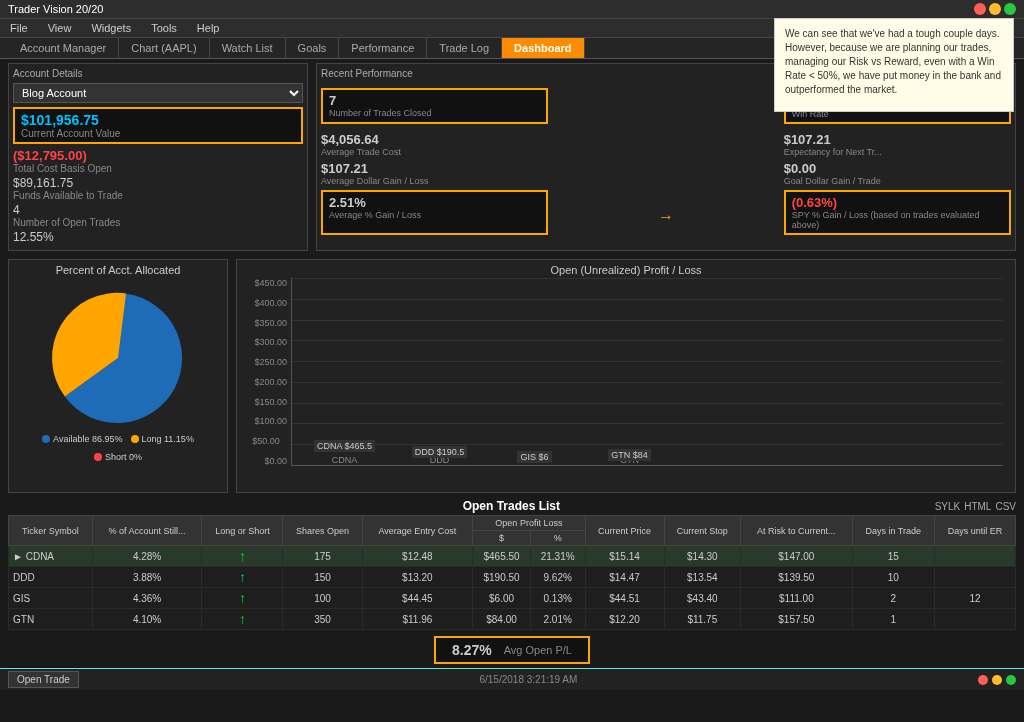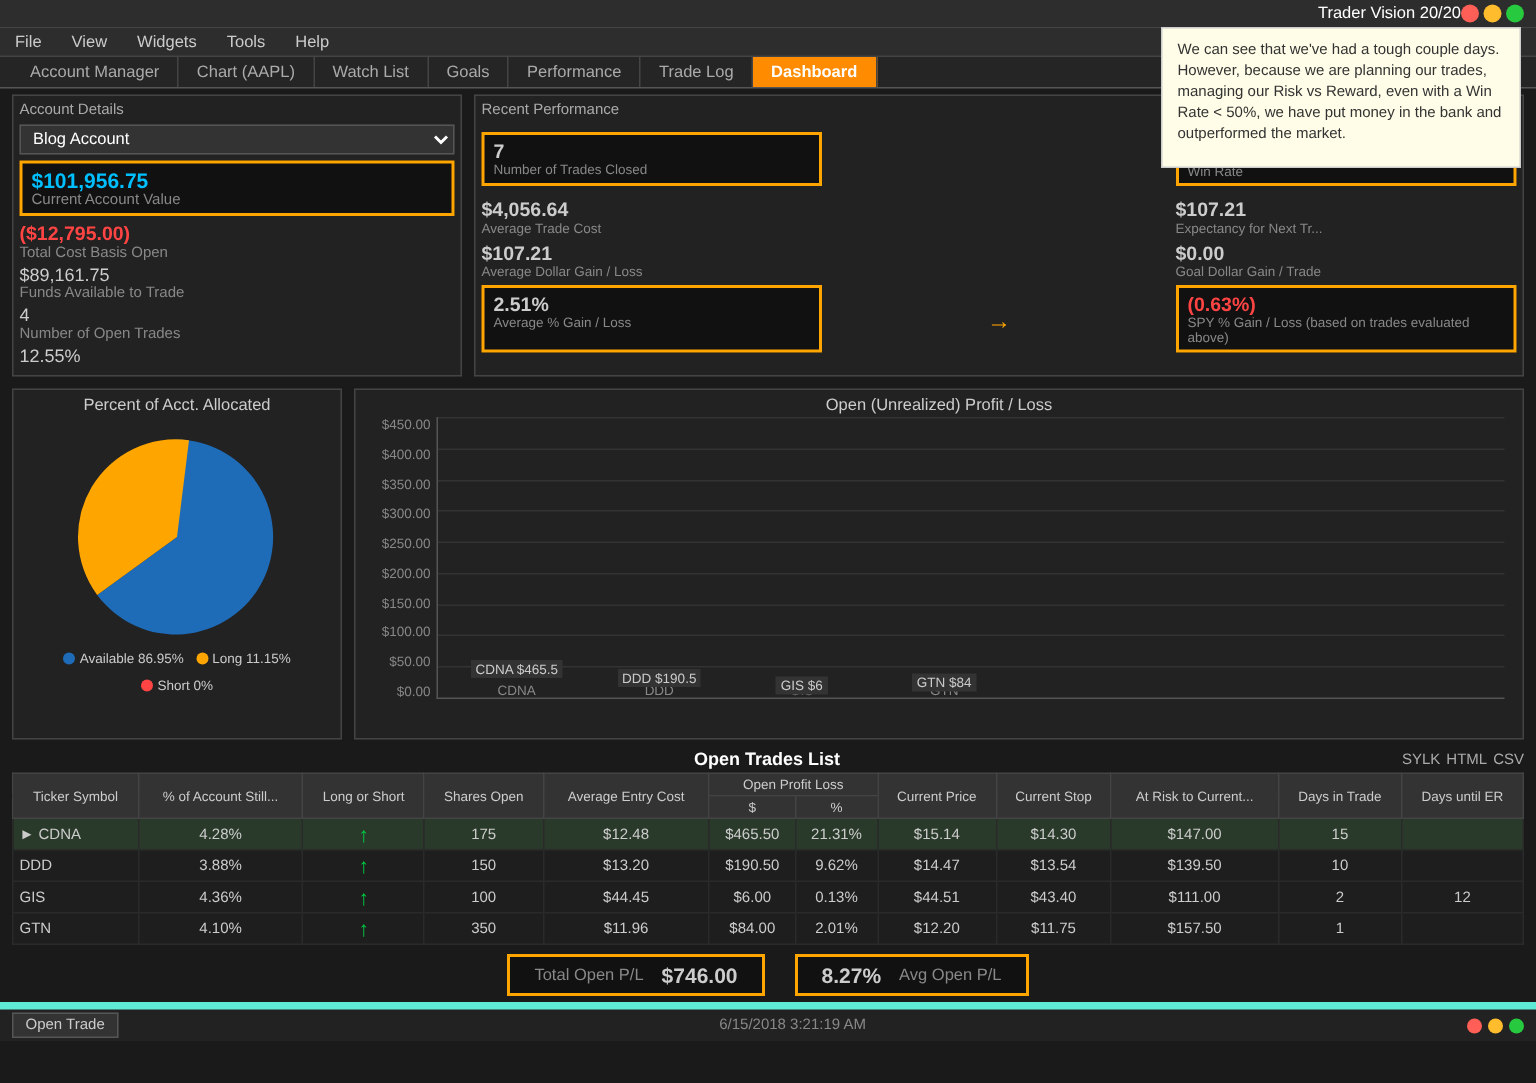--- a/index.html
+++ b/index.html
@@ -1,19 +1,19 @@
 <!DOCTYPE html>
 <html><head>
   <meta charset="utf-8">
   <style>
     * { margin: 0; padding: 0; box-sizing: border-box; }
     body { background: #1a1a1a; color: #ccc; font-family: Arial, sans-serif; font-size: 11px; width: 1024px; height: 722px; overflow: hidden; }
 
     
-    .title-bar { background: #2d2d2d; color: #fff; padding: 3px 8px; font-size: 11px; border-bottom: 1px solid #444; display: flex; align-items: center; justify-content: flex-end; }
+    .title-bar { background: #2d2d2d; color: #fff; padding: 3px 8px; font-size: 11px; border-bottom: 1px solid #444; display: flex; align-items: center; justify-content: space-between; }
     .title-bar-left { display: flex; align-items: center; gap: 4px; }
     .title-bar-controls { display: flex; gap: 3px; }
     .tb-btn { width: 12px; height: 12px; border-radius: 50%; border: none; cursor: pointer; }
     .tb-red { background: #ff5f56; }
     .tb-yellow { background: #ffbd2e; }
     .tb-green { background: #27c93f; }
 
     
     .menu-bar { background: #2d2d2d; color: #ccc; padding: 2px 8px; font-size: 11px; border-bottom: 1px solid #444; display: flex; gap: 16px; }
     .menu-item { cursor: pointer; padding: 1px 2px; }
@@ -86,21 +86,21 @@
     .selected-row { background: #2a3a2a !important; }
 
     
     .bottom-bar { display: flex; justify-content: center; align-items: center; gap: 20px; padding: 4px 8px; background: #1a1a1a; }
     .total-box { border: 2px solid #ffa500; padding: 4px 16px; background: #111; display: flex; align-items: center; gap: 12px; }
     .total-label { color: #888; font-size: 11px; }
     .total-value { color: #ccc; font-size: 14px; font-weight: bold; }
     .avg-box { border: 2px solid #ffa500; padding: 4px 16px; background: #111; display: flex; align-items: center; gap: 12px; }
 
     
-    .status-bar { background: #222; border-top: 5px solid #5eead4; padding: 2px 8px; display: flex; align-items: center; justify-content: space-between; }
+    .status-bar { background: #222; border-top: 1px solid #5eead4; padding: 2px 8px; display: flex; align-items: center; justify-content: space-between; }
     .open-trade-btn { background: #333; border: 1px solid #555; color: #ccc; padding: 2px 8px; cursor: pointer; font-size: 10px; }
     .status-time { color: #888; font-size: 10px; }
     .status-dots { display: flex; gap: 4px; }
     .dot { width: 10px; height: 10px; border-radius: 50%; }
     .dot-red { background: #ff5f56; }
     .dot-yellow { background: #ffbd2e; }
     .dot-green { background: #27c93f; }
   </style>
 </head>
 <body>
@@ -261,21 +261,21 @@
 
       <div style="position:absolute;left:0;top:0;bottom:22px;width:46px;display:flex;flex-direction:column;justify-content:space-between;">
         <span style="color:#888;font-size:9px;text-align:right;padding-right:4px;">$450.00</span>
         <span style="color:#888;font-size:9px;text-align:right;padding-right:4px;">$400.00</span>
         <span style="color:#888;font-size:9px;text-align:right;padding-right:4px;">$350.00</span>
         <span style="color:#888;font-size:9px;text-align:right;padding-right:4px;">$300.00</span>
         <span style="color:#888;font-size:9px;text-align:right;padding-right:4px;">$250.00</span>
         <span style="color:#888;font-size:9px;text-align:right;padding-right:4px;">$200.00</span>
         <span style="color:#888;font-size:9px;text-align:right;padding-right:4px;">$150.00</span>
         <span style="color:#888;font-size:9px;text-align:right;padding-right:4px;">$100.00</span>
-        <span style="color:#888;font-size:9px;text-align:right;padding-right:4px;">$50.00</span>
+        <span style="color:#888;font-size:9px;text-align:center;padding-right:4px;">$50.00</span>
         <span style="color:#888;font-size:9px;text-align:right;padding-right:4px;">$0.00</span>
       </div>
 
       <div style="position:absolute;left:46px;right:4px;top:0;bottom:22px;border-bottom:1px solid #555;border-left:1px solid #555;">
 
         <div style="position:absolute;left:0;right:0;top:0;bottom:0;display:flex;flex-direction:column;justify-content:space-between;pointer-events:none;">
           <div style="border-top:1px solid #333;width:100%;"></div>
           <div style="border-top:1px solid #333;width:100%;"></div>
           <div style="border-top:1px solid #333;width:100%;"></div>
           <div style="border-top:1px solid #333;width:100%;"></div>
@@ -403,24 +403,20 @@
         <td>$11.75</td>
         <td>$157.50</td>
         <td>1</td>
         <td></td>
       </tr>
     </tbody>
   </table>
 </div>
 
 <div class="bottom-bar">
-  <div class="total-box">
-    <span class="total-label">Total Open P/L</span>
-    <span class="total-value">$746.00</span>
-  </div>
   <div class="avg-box">
     <span class="total-value">8.27%</span>
     <span class="total-label">Avg Open P/L</span>
   </div>
 </div>
 
 <div class="status-bar">
   <button class="open-trade-btn">Open Trade</button>
   <span class="status-time">6/15/2018 3:21:19 AM</span>
   <div class="status-dots">

